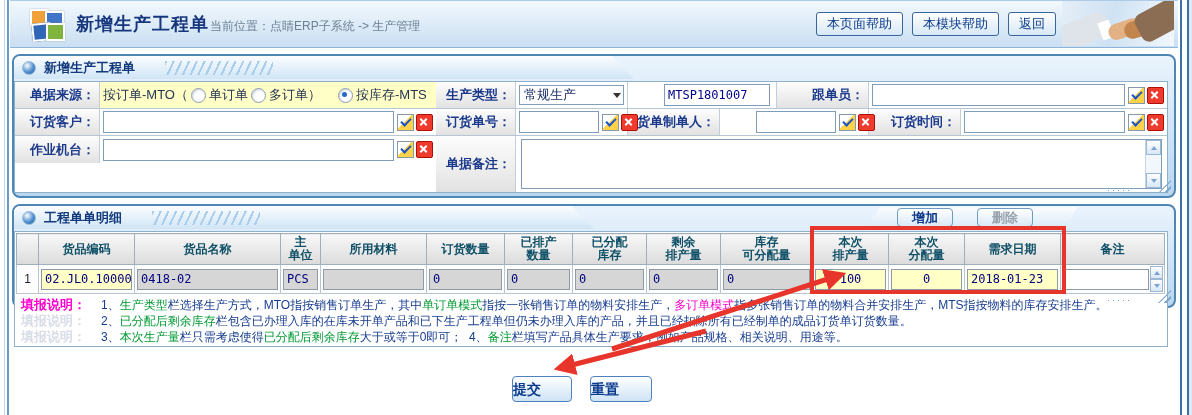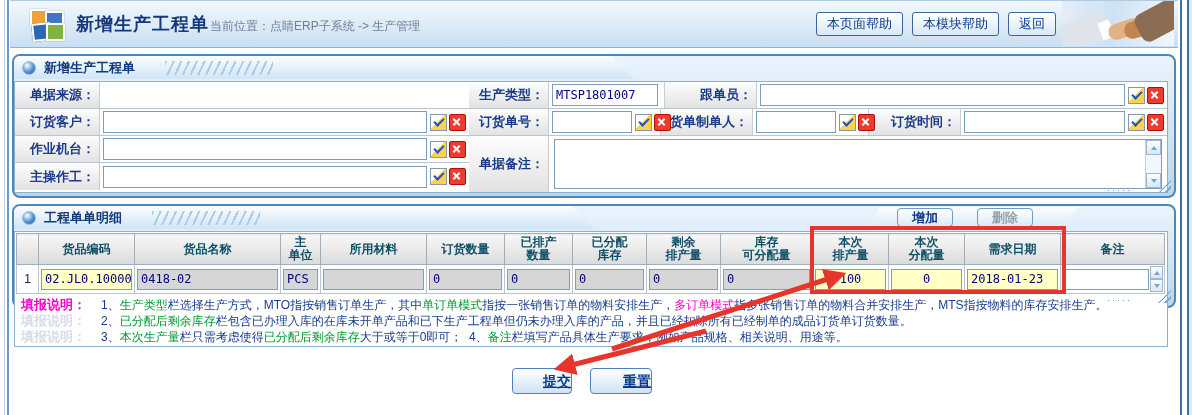--- a/index.html
+++ b/index.html
@@ -56,21 +56,21 @@
   .fg-left{width:517px;display:flex;flex-direction:column;}
   .fg-right{flex:1;display:flex;flex-direction:column;}
   .frow{display:flex;height:27px;border-bottom:1px solid #b7c6d4;box-sizing:border-box;}
   .frow:last-child{border-bottom:none;}
   .frow.tall{height:56px;}
   .flabel{display:flex;align-items:center;justify-content:flex-end;padding-right:4px;box-sizing:border-box;
     background:linear-gradient(#fdfdfd,#e2e2e2);border-right:1px solid #c6cdd4;color:#1c3a8c;font-weight:bold;white-space:nowrap;}
   .w85{width:85px;}.w80{width:80px;}.w92{width:92px;}
   .ffield{display:flex;align-items:center;padding:0 3px;background:#fff;border-right:1px solid #c6cdd4;box-sizing:border-box;}
   .ffield.grow{flex:1;border-right:none;}
-  .w112{width:112px;}.w116{width:116px;}
+  .w112{width:112px;}.w116{width:116px;margin-left:33px;}
   .yellowbg{background:#ffffc6;}
   .tinput{flex:1;height:18px;border:1px solid #7f9db9;background:#fff;margin-right:3px;
     font:12px "DejaVu Sans Mono",monospace;color:#00008b;padding:1px 3px;min-width:20px;}
   .tinput.fix78{flex:none;width:72px;}
   .radio{position:relative;width:13px;height:13px;border-radius:50%;background:#fff;margin:0 3px;flex:none;
     border:1px solid #8a9cb0;box-shadow:inset 1px 1px 2px #c8d2dc;}
   .radio.sel::after{content:"";position:absolute;left:3px;top:3px;width:5px;height:5px;border-radius:50%;background:#2a66c8;}
   .ytext{color:#253655;white-space:pre;}
   .gap14{width:14px;}
   
@@ -118,22 +118,22 @@
   .remark-wrap{position:relative;}
   
   .notes{padding:2px 0 0 6px;font-size:12px;line-height:16px;}
   .note-line{display:flex;white-space:pre;}
   .note-label{width:80px;flex:none;font-weight:bold;font-size:13px;color:#ff00cc;}
   .note-label.ghost{color:#d7dce6;}
   .seg-n{color:#173d8f;}
   .seg-g{color:#009933;}
   .seg-m{color:#ff00cc;}
   
-  .fbtn{position:absolute;top:368px;height:26px;box-sizing:border-box;font-size:14px;font-weight:bold;color:#0a3a8e;cursor:pointer;
-    background:linear-gradient(#feffff,#cfe3f5);border:1px solid #4f81bd;border-radius:4px;text-align:right;line-height:24px;text-decoration:underline;}
+  .fbtn{position:absolute;top:376px;height:26px;box-sizing:border-box;font-size:14px;font-weight:bold;color:#0a3a8e;cursor:pointer;
+    background:linear-gradient(#feffff,#cfe3f5);border:1px solid #4f81bd;border-radius:4px;text-align:left;line-height:24px;}
   .btn-submit{left:512px;width:60px;}
   .btn-reset{left:590px;width:62px;}
   
   .anno{position:absolute;left:0;top:0;pointer-events:none;z-index:50;}
 </style>
 </head>
 <body>
 
 <div class="screen">
   <div class="edge-left"></div>
@@ -167,20 +167,30 @@
       <div class="head-tab"></div>
       <div class="bullet"></div>
       <div class="panel-title">新增生产工程单</div>
       <div class="stripes"></div>
     </div>
     <div class="panel-body p1-body">
       <div class="form-grid">
         <div class="fg-left">
           <div class="frow">
             <div class="flabel w85">单据来源：</div>
+            <div class="ffield grow yellowbg">
+              <span class="ytext">按订单-MTO（</span>
+              <span class="radio"></span>
+              <span class="ytext">单订单</span>
+              <span class="radio"></span>
+              <span class="ytext">多订单）</span>
+              <span class="gap14"></span>
+              <span class="radio sel"></span>
+              <span class="ytext">按库存-MTS</span>
+            </div>
           </div>
           <div class="frow">
             <div class="flabel w85">订货客户：</div>
             <div class="ffield grow">
               <input class="tinput" style="">
               <span class="pick">
                   <i></i>
                 </span>
               <span class="xic">
                   <i class="x1"></i>
@@ -194,37 +204,30 @@
               <input class="tinput" style="">
               <span class="pick">
                   <i></i>
                 </span>
               <span class="xic">
                   <i class="x1"></i>
                   <i class="x2"></i>
                 </span>
             </div>
           </div>
-          <div class="frow">
-            <div class="flabel w85">主操作工：</div>
-            <div class="ffield grow">
-              <input class="tinput" style="">
-              <span class="pick">
-                  <i></i>
-                </span>
-              <span class="xic">
-                  <i class="x1"></i>
-                  <i class="x2"></i>
-                </span>
-            </div>
-          </div>
         </div>
         <div class="fg-right">
           <div class="frow">
             <div class="flabel w80">生产类型：</div>
+            <div class="ffield w112">
+              <div class="fselect">
+                <span class="val">常规生产</span>
+                <span class="tri-dn"></span>
+              </div>
+            </div>
             <div class="ffield w116">
               <input class="tinput" value="MTSP1801007" style="">
             </div>
             <div class="flabel w92">跟单员：</div>
             <div class="ffield grow">
               <input class="tinput" style="">
               <span class="pick">
                   <i></i>
                 </span>
               <span class="xic">

